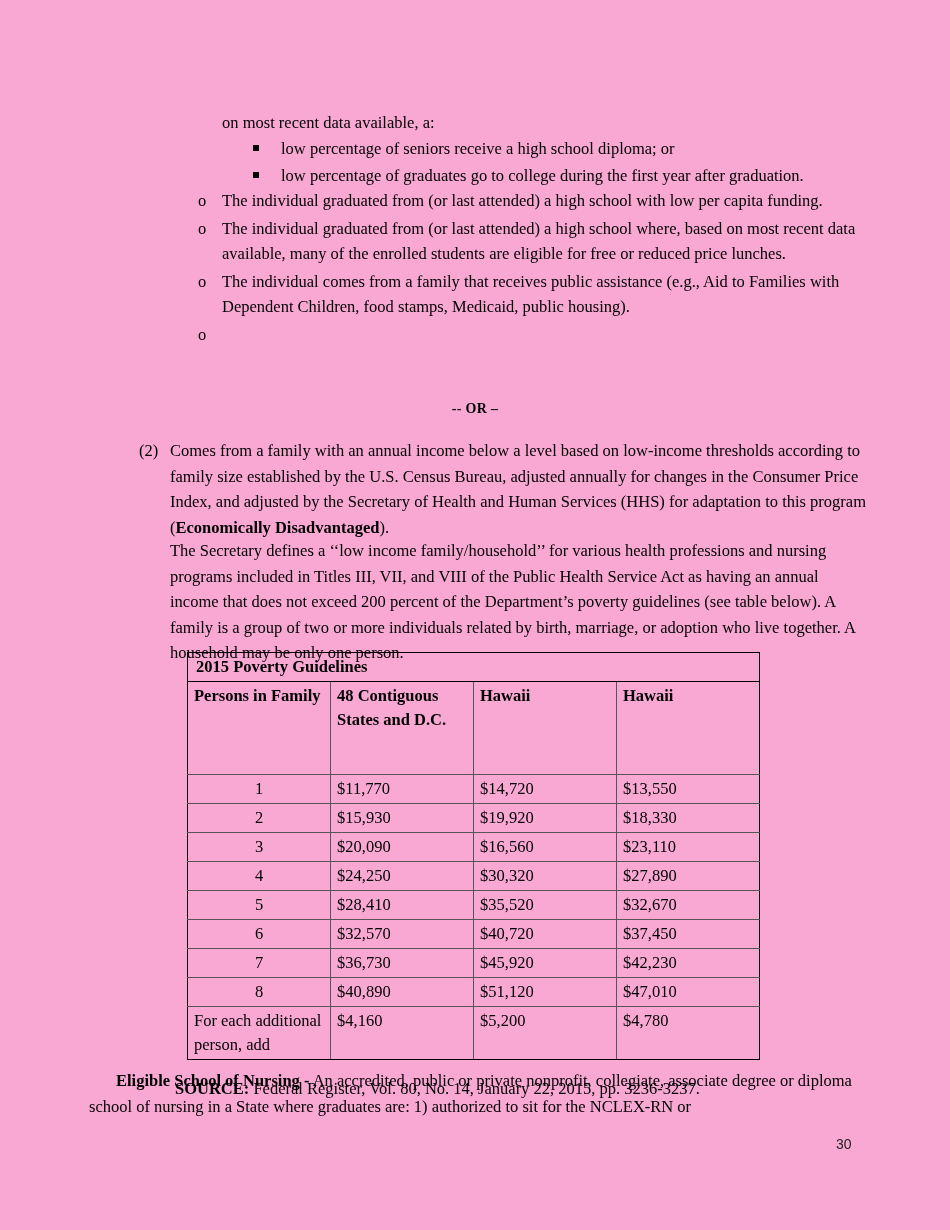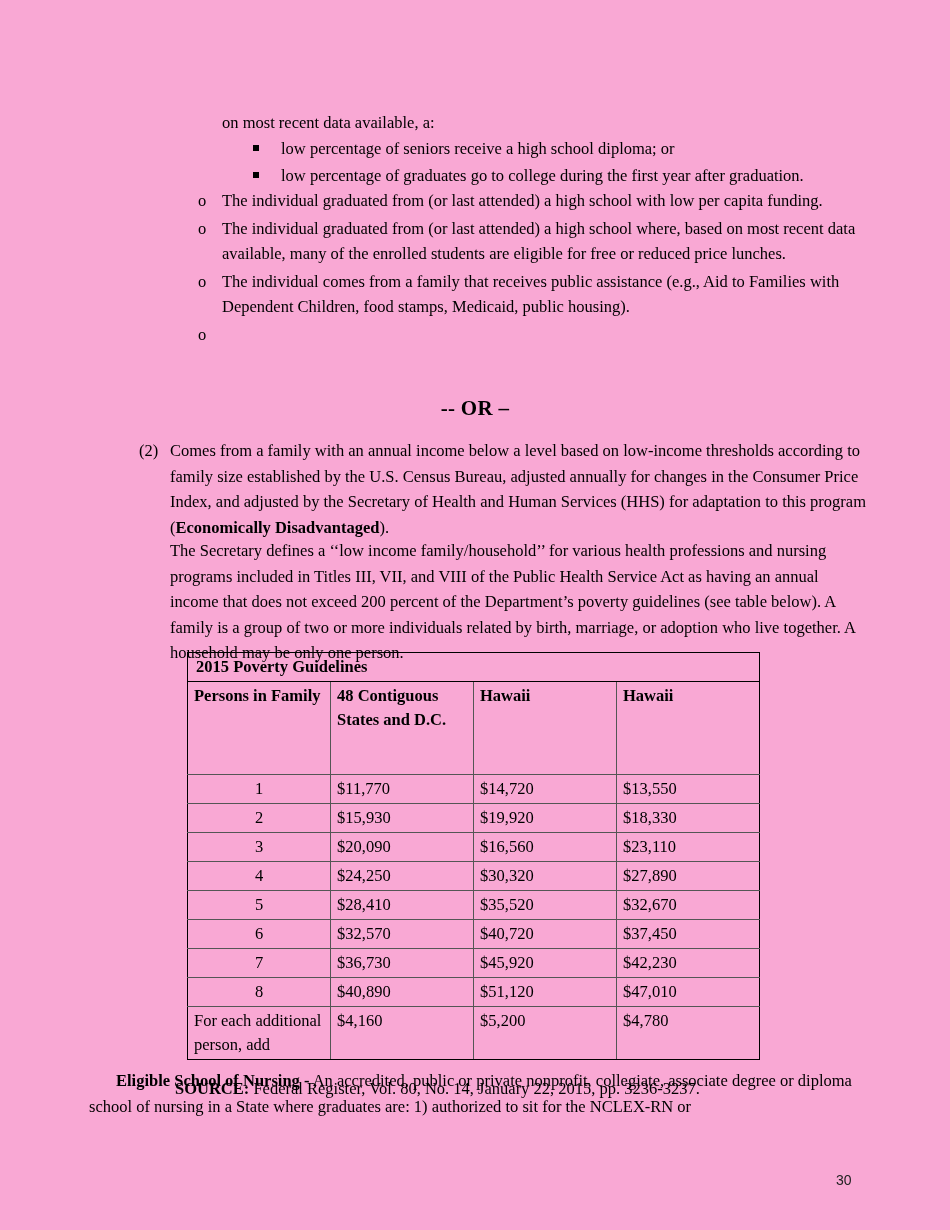--- a/index.html
+++ b/index.html
@@ -76,21 +76,21 @@
   }
 
   
   .or-line {
     position: absolute;
     left: 0;
     top: 396px;
     width: 950px;
     text-align: center;
     font-weight: bold;
-    font-size: 21px;
+    font-size: 14px;
     line-height: 25.5px;
     letter-spacing: 0.3px;
   }
 
   
   .num-item {
     position: absolute;
     left: 139px;
     top: 438px;
     width: 730px;
@@ -174,21 +174,20 @@
   .closing-para b { font-weight: bold; margin-left: 27px; }
 
   
   .page-number {
     position: absolute;
     left: 836px;
     top: 1136px;
     font-family: "Liberation Sans", sans-serif;
     font-size: 14px;
     color: #222222;
-    margin-top: 36px;
   }
 
   .b { font-weight: bold; }
 </style>
 </head>
 <body>
 
 <div class="page">
 
   <div class="para cont-line">on most  recent data  available, a:</div>

